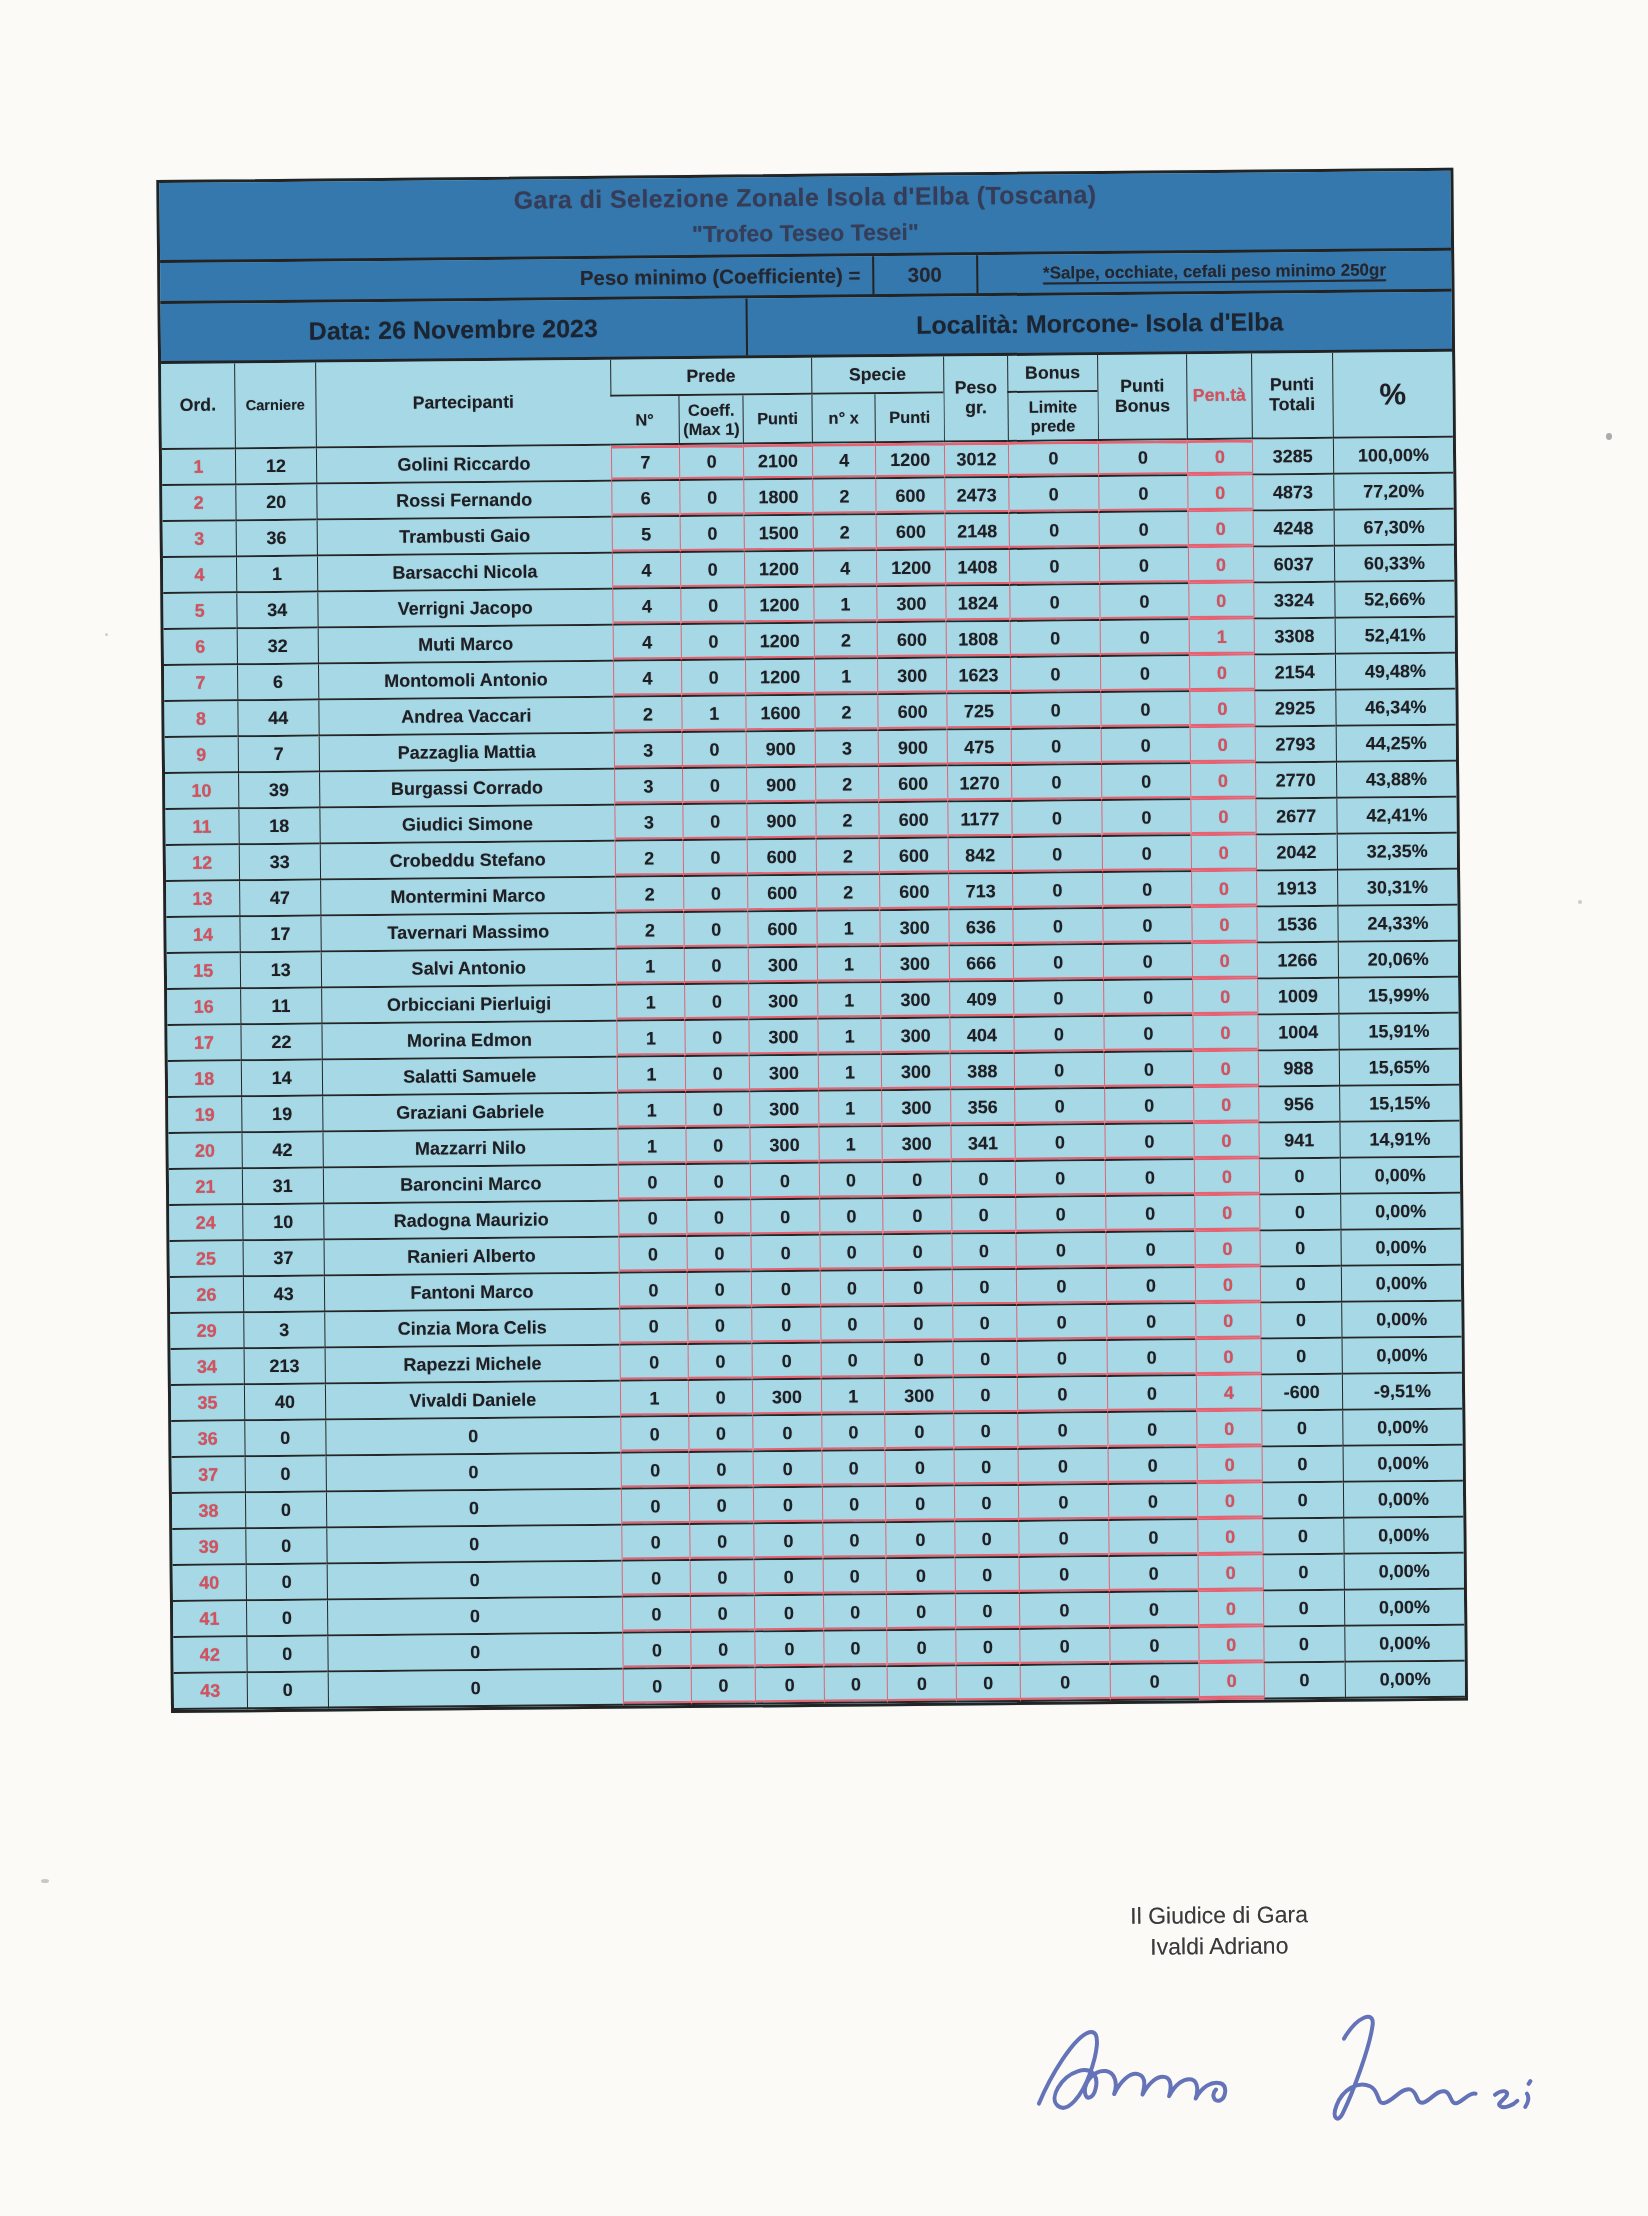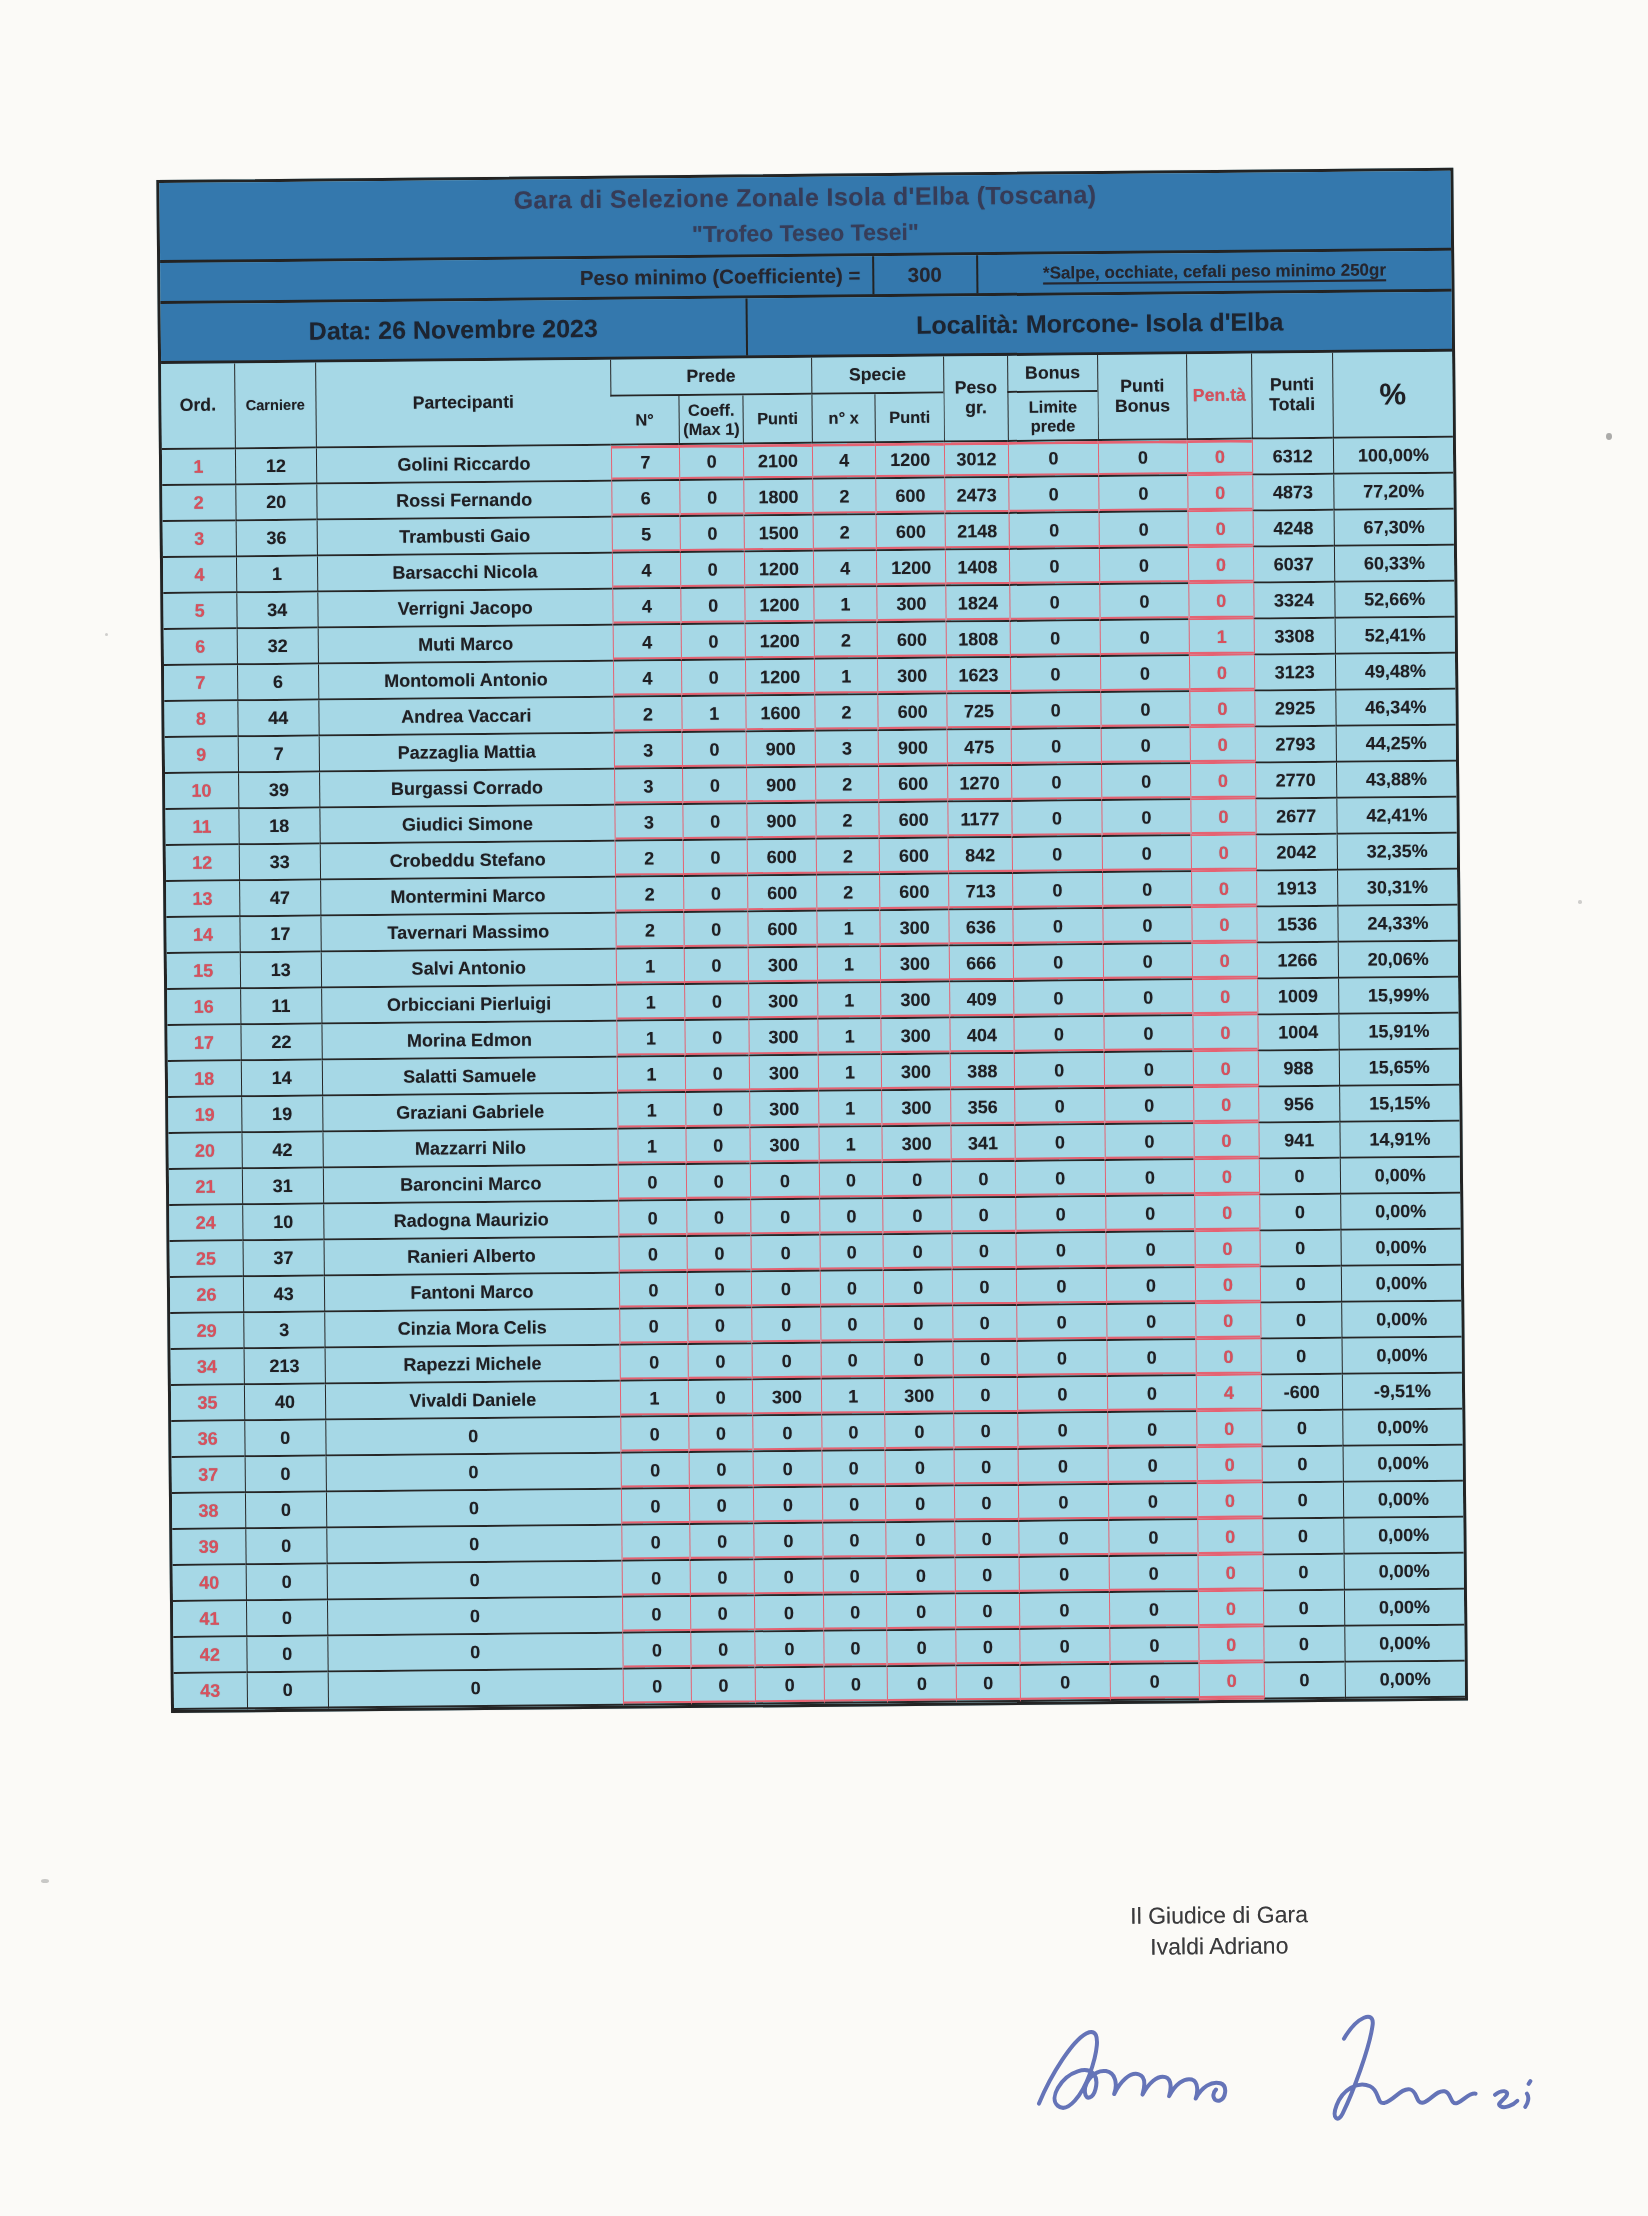--- a/index.html
+++ b/index.html
@@ -145,21 +145,21 @@
         <td>Golini Riccardo</td>
         <td>7</td>
         <td>0</td>
         <td>2100</td>
         <td>4</td>
         <td>1200</td>
         <td>3012</td>
         <td>0</td>
         <td>0</td>
         <td>0</td>
-        <td>6312</td>
+        <td>3285</td>
         <td>100,00%</td>
       </tr>
             <tr>
         <td>2</td>
         <td>20</td>
         <td>Rossi Fernando</td>
         <td>6</td>
         <td>0</td>
         <td>1800</td>
         <td>2</td>
@@ -241,21 +241,21 @@
         <td>Montomoli Antonio</td>
         <td>4</td>
         <td>0</td>
         <td>1200</td>
         <td>1</td>
         <td>300</td>
         <td>1623</td>
         <td>0</td>
         <td>0</td>
         <td>0</td>
-        <td>3123</td>
+        <td>2154</td>
         <td>49,48%</td>
       </tr>
             <tr>
         <td>8</td>
         <td>44</td>
         <td>Andrea Vaccari</td>
         <td>2</td>
         <td>1</td>
         <td>1600</td>
         <td>2</td>

